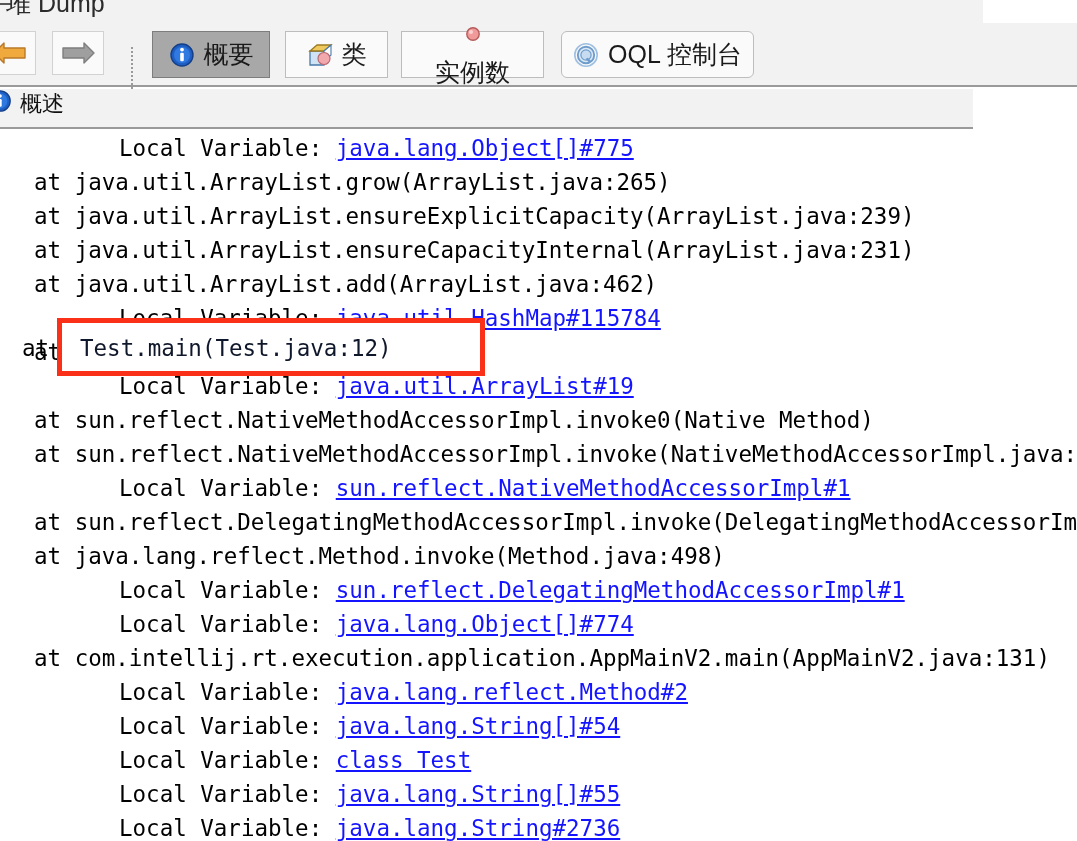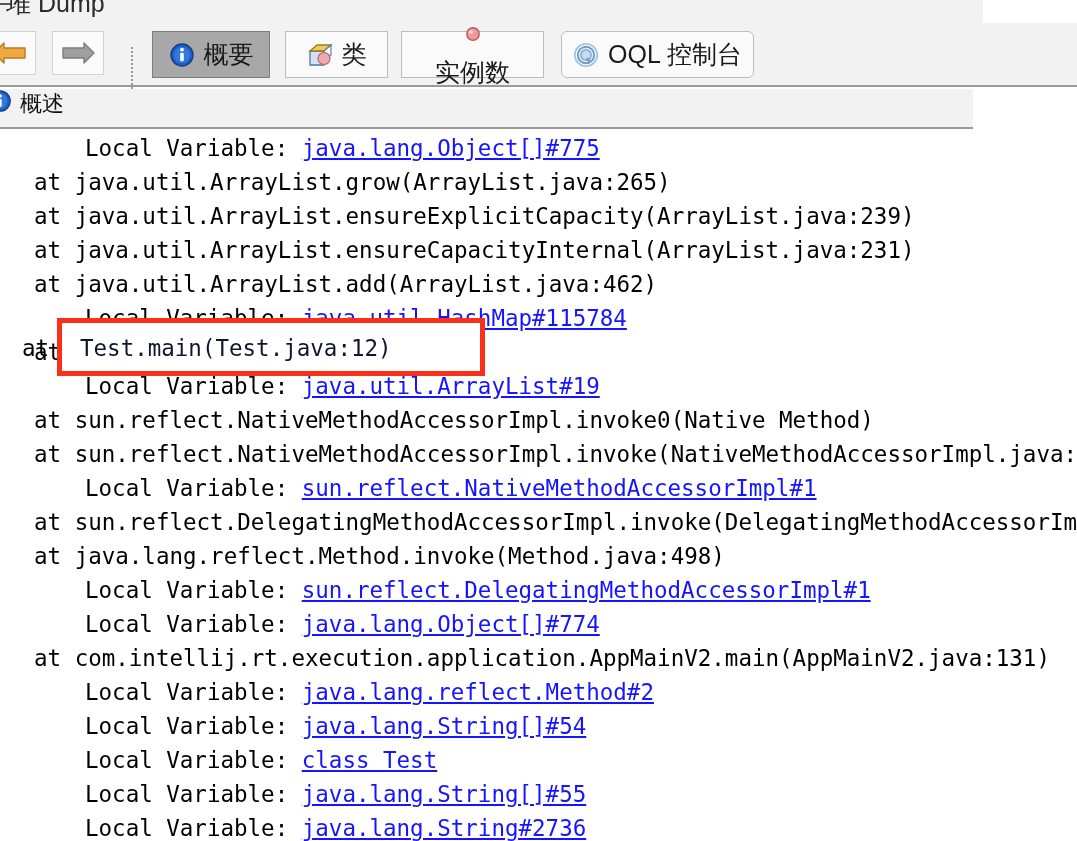--- a/index.html
+++ b/index.html
@@ -142,21 +142,21 @@
     color: #000000;
     white-space: pre;
     overflow: hidden;
   }
   .stack-line .seg-plain { color: #000000; }
   .stack-line .seg-link {
     color: #1414ff;
     text-decoration: underline;
   }
   .indent-at   { padding-left: 34px; }
-  .indent-var  { padding-left: 85px; }
+  .indent-var  { padding-left: 119px; }
 
   
   .annot-box {
     position: absolute;
     left: 57px;
     top: 318px;
     width: 428px;
     height: 58px;
     border: 5px solid #fa3019;
     background: #ffffff;

